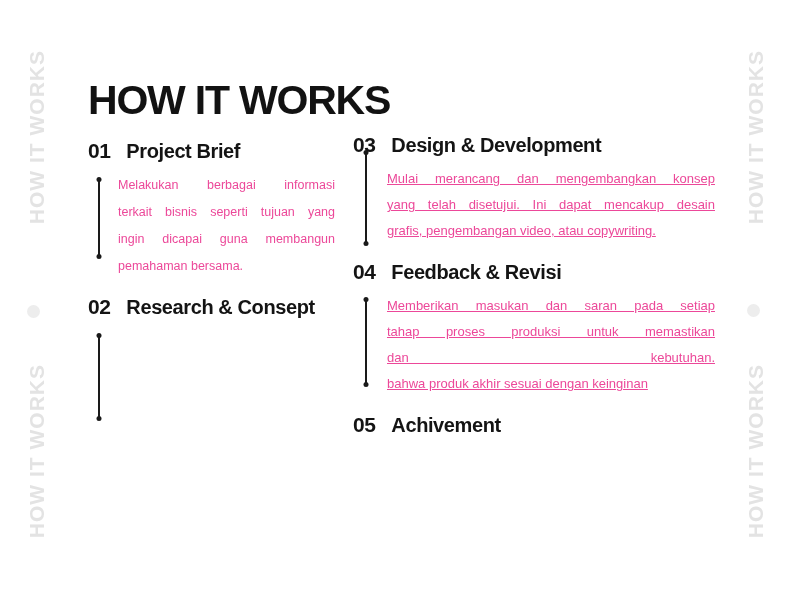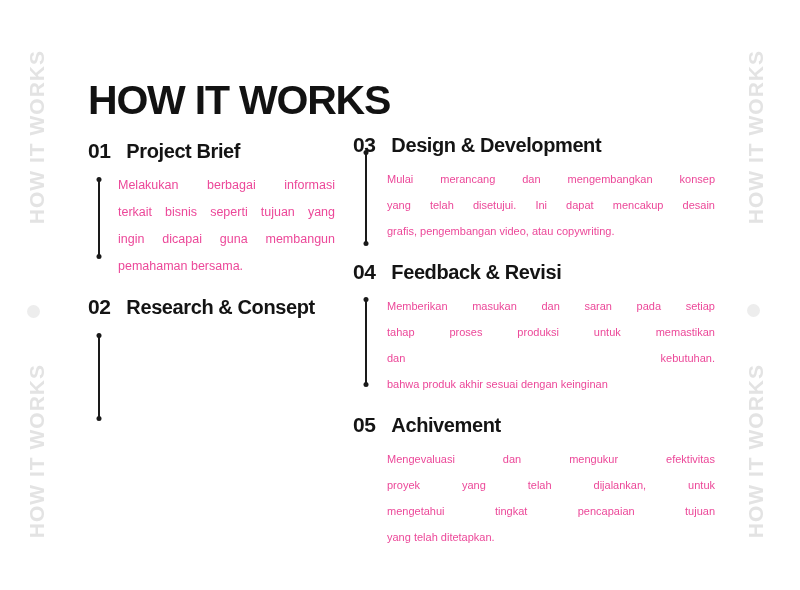--- a/index.html
+++ b/index.html
@@ -78,21 +78,21 @@
 
   .step-body {
     position: relative;
     padding-left: 30px;
     margin-bottom: 15px;
   }
   .col-right .step-body { padding-left: 34px; margin-bottom: 16px; }
 
   .step-desc { margin: 0; color: #ec4899; }
   .col-left  .step-desc { font-size: 12.5px; line-height: 27px; }
-  .col-right .step-desc { font-size: 11px; line-height: 26px; }
+  .col-right .step-desc { font-size: 13px; line-height: 26px; text-decoration: underline; }
   .step-desc > div { text-align: justify; text-align-last: justify; }
   .step-desc > div:last-child { text-align-last: left; }
 
   
   .marker {
     position: absolute;
     width: 2px;
     background: #1a1a1a;
     left: 10px;
   }
@@ -188,25 +188,17 @@
             <div>bahwa produk akhir sesuai dengan keinginan</div>
           </div>
       </div>
     </div>
 
     <div class="step step-05">
       <div class="step-header">
         <span class="step-number">05</span>
         <h2 class="step-title">Achivement</h2>
       </div>
-      <div class="step-body">
-        <div class="step-desc">
-            <div>Mengevaluasi dan mengukur efektivitas</div>
-            <div>proyek yang telah dijalankan, untuk</div>
-            <div>mengetahui tingkat pencapaian tujuan</div>
-            <div>yang telah ditetapkan.</div>
-          </div>
-      </div>
     </div>
 
   </div>
 
 </div>
 
 </body></html>

